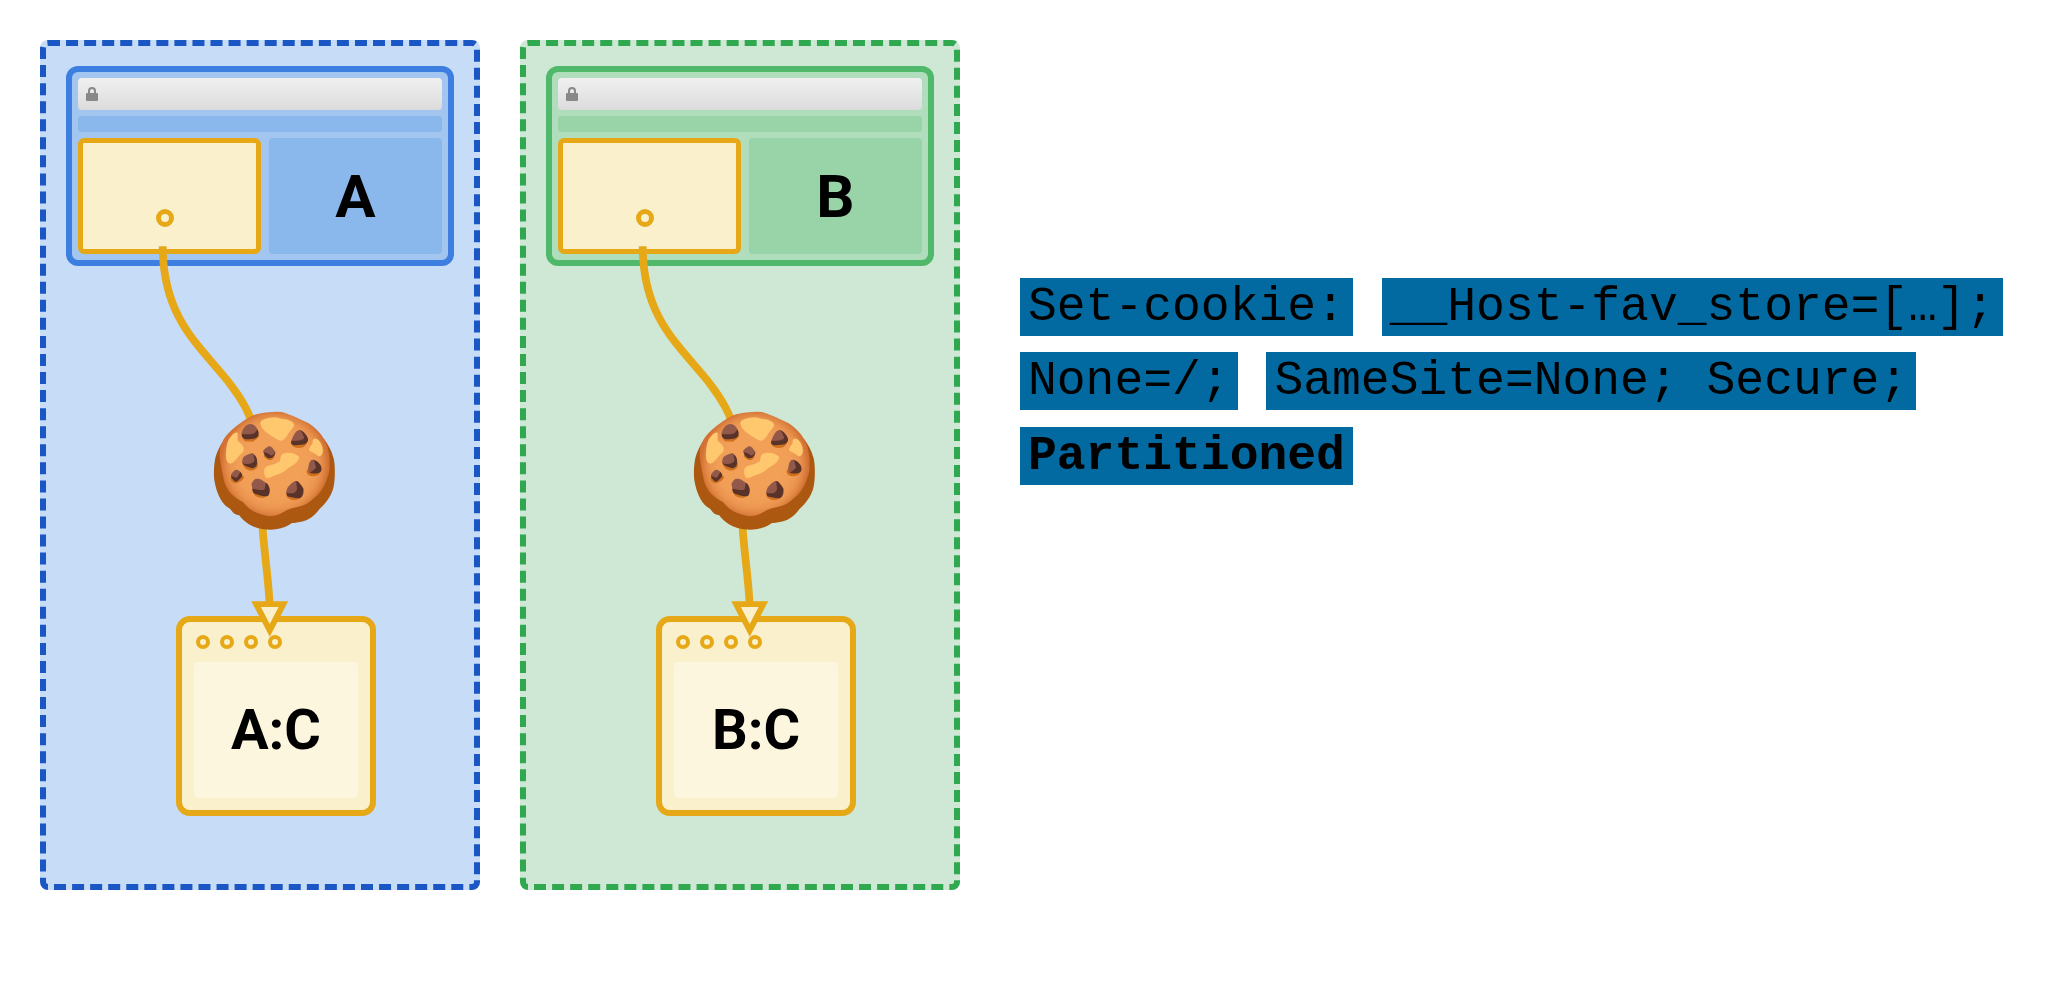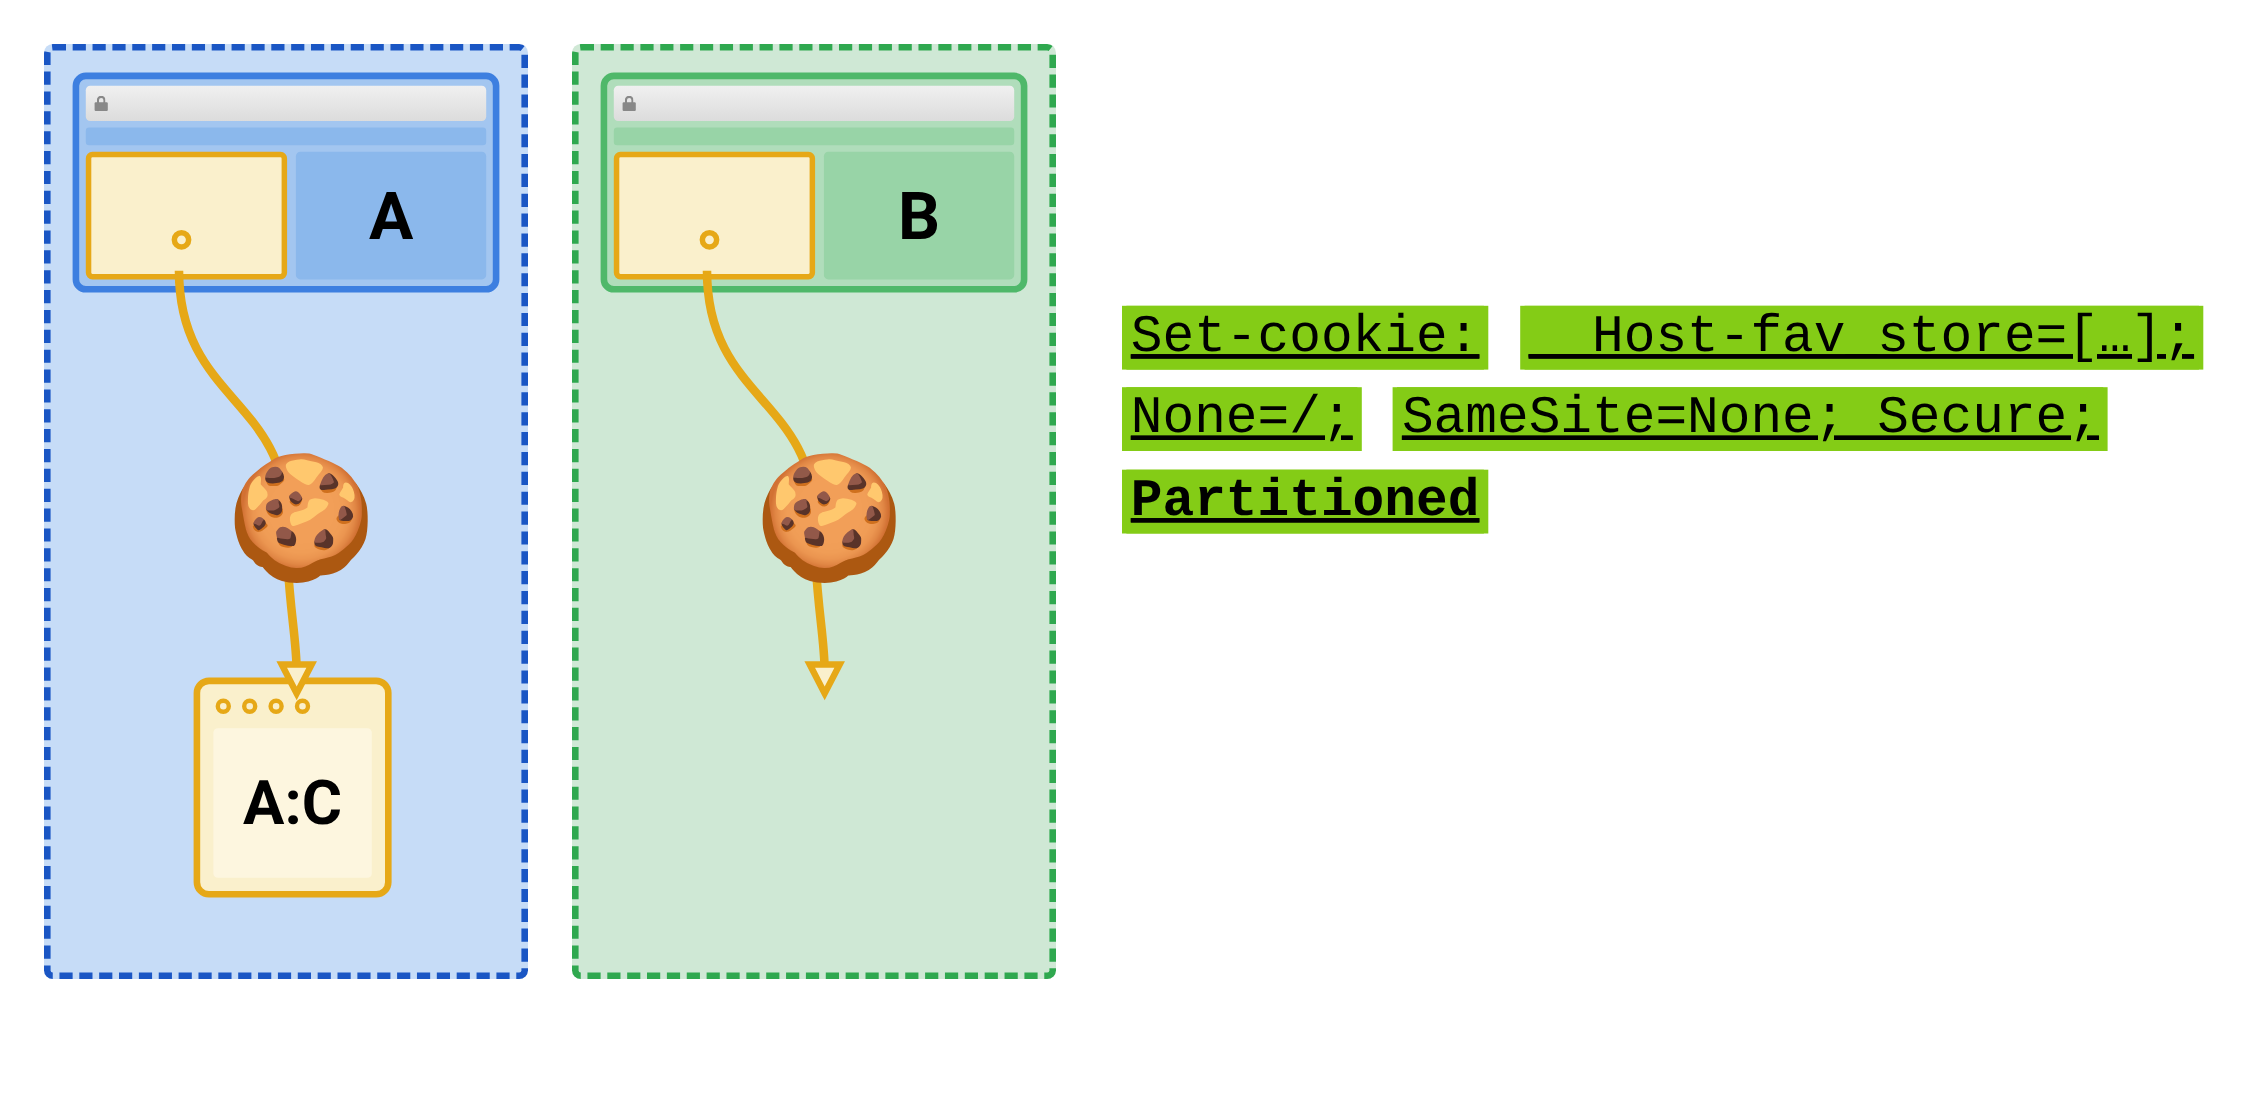--- a/index.html
+++ b/index.html
@@ -123,21 +123,21 @@
     left: 160px;
     top: 370px;
     font-size: 110px;
     line-height: 1;
     z-index: 5;
   }
   .jar {
     position: absolute;
     left: 130px;
     top: 570px;
-    width: 180px;
+    width: 200px;
     height: 200px;
     background: #faf0cc;
     border: 6px solid #e6a817;
     border-radius: 14px;
     display: flex;
     flex-direction: column;
   }
   .jar-header {
     height: 40px;
     display: flex;
@@ -171,24 +171,23 @@
     pointer-events: none;
     z-index: 3;
   }
   .code-block {
     margin-top: 230px;
     font-family: "SFMono-Regular", Consolas, "Liberation Mono", Menlo, monospace;
     font-size: 48px;
     line-height: 1.55;
   }
   .code-block span {
-    background: #84cc16;
+    background: #0369a1;
     padding: 2px 4px;
     display: inline;
-    text-decoration: underline;
   }
   .code-block .bold { font-weight: 800; }
   .code-line { display: block; }
 </style>
 </head>
 <body>
 
 <div class="diagram-row">
 
   <div class="partition blue">
@@ -235,20 +234,29 @@
         <div class="site-box green">B</div>
       </div>
     </div>
 
     <svg class="arrow" viewBox="0 0 440 850">
       <path d="M 120 200 C 120 320, 220 320, 220 430 C 220 500, 230 540, 230 575" fill="none" stroke="#e6a817" stroke-width="8"></path>
       <polygon points="230,595 216,568 244,568" fill="#faf0cc" stroke="#e6a817" stroke-width="6"></polygon>
     </svg>
     <div class="cookie">🍪</div>
 
+    <div class="jar">
+      <div class="jar-header">
+        <div class="jar-dot"></div>
+        <div class="jar-dot"></div>
+        <div class="jar-dot"></div>
+        <div class="jar-dot"></div>
+      </div>
+      <div class="jar-body">B:C</div>
+    </div>
   </div>
 
 </div>
 
 <div class="code-block">
   <span class="code-line"><span>Set-cookie:</span></span>
   <span class="code-line"><span>__Host-fav_store=[…];</span></span>
   <span class="code-line"><span>None=/;</span></span>
   <span class="code-line"><span>SameSite=None; Secure;</span></span>
   <span class="code-line"><span class="bold">Partitioned</span></span>

